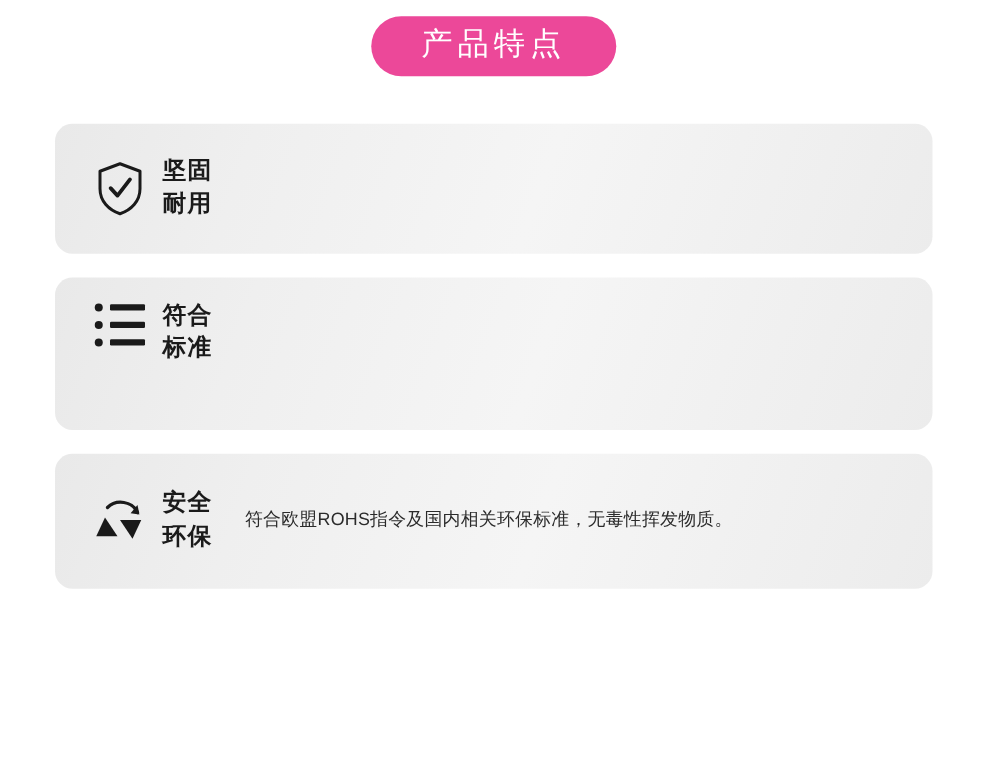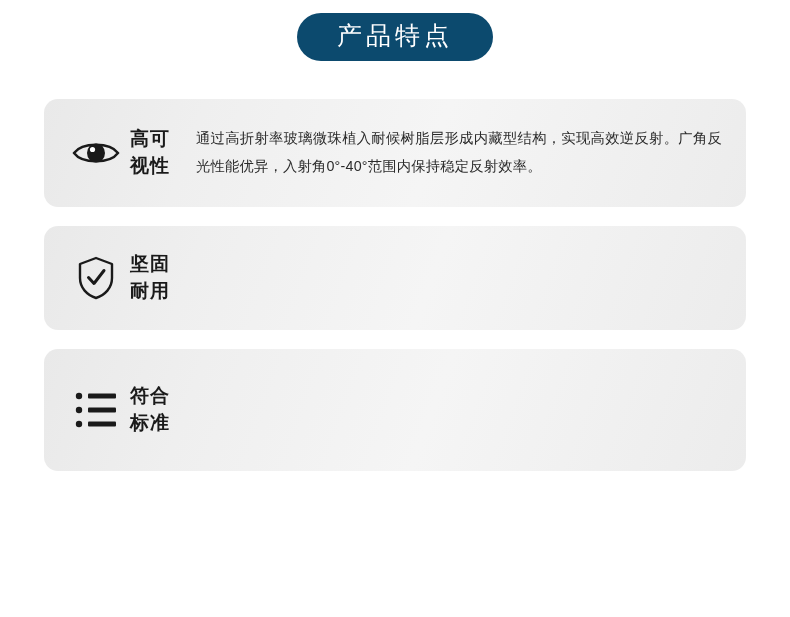--- a/index.html
+++ b/index.html
@@ -20,21 +20,21 @@
     box-sizing: border-box;
   }
 
   
   .title-wrap {
     display: flex;
     justify-content: center;
     padding-top: 13px;
   }
   .title-pill {
-    background: #0c4a6e;
+    background: #ec4899;
     color: #ffffff;
     border-radius: 26px;
     padding: 9px 40px 11px 40px;
     font-size: 25px;
     letter-spacing: 4px;
     font-weight: 400;
     line-height: 1.1;
     white-space: nowrap;
   }
 
@@ -50,21 +50,21 @@
     display: flex;
     align-items: flex-start;
     border-radius: 14px;
     background: linear-gradient(110deg, #e9e9e9 0%, #efefef 22%, #f5f5f5 55%, #ececec 100%);
     box-sizing: border-box;
     padding: 18px 20px 18px 22px;
     min-height: 90px;
   }
   .card.c1 { min-height: 108px; align-items: center; }
   .card.c2 { min-height: 104px; align-items: center; }
-  .card.c3 { min-height: 122px; align-items: center; }
+  .card.c3 { min-height: 122px; align-items: flex-start; }
   .card.c4 { min-height: 108px; align-items: center; }
 
   .icon-box {
     width: 60px;
     min-width: 60px;
     display: flex;
     align-items: center;
     justify-content: center;
   }
   .icon-box svg { display: block; }
@@ -97,36 +97,20 @@
 <body>
 
 <div class="page">
 
   <div class="title-wrap">
     <div class="title-pill">产品特点</div>
   </div>
 
   <div class="cards">
 
-    <div class="card c1">
-      <div class="icon-box">
-        <svg width="48" height="30" viewBox="0 0 48 30" aria-hidden="true">
-          <path d="M2 15 C10 4, 38 4, 46 15 C38 26, 10 26, 2 15 Z" fill="none" stroke="#1a1a1a" stroke-width="2.4"></path>
-          <ellipse cx="24" cy="15" rx="9" ry="9.5" fill="#1a1a1a"></ellipse>
-          <ellipse cx="20.5" cy="11.5" rx="2.6" ry="2.6" fill="#ffffff"></ellipse>
-        </svg>
-      </div>
-      <div class="card-title">
-        <span>高可</span>
-        <span>视性</span>
-      </div>
-      <div class="card-body">
-        <p>通过高折射率玻璃微珠植入耐候树脂层形成内藏型结构，实现高效逆反射。广角反光性能优异，入射角0°-40°范围内保持稳定反射效率。</p>
-      </div>
-    </div>
 
     <div class="card c2">
       <div class="icon-box">
         <svg width="40" height="46" viewBox="0 0 40 46" aria-hidden="true">
           <path d="M20 3 L36 9 V23 C36 33, 29 40, 20 43 C11 40, 4 33, 4 23 V9 Z" fill="none" stroke="#1a1a1a" stroke-width="2.4" stroke-linejoin="round"></path>
           <path d="M12.5 22.5 L18 28.5 L28 15.5" fill="none" stroke="#1a1a1a" stroke-width="3" stroke-linecap="round" stroke-linejoin="round"></path>
         </svg>
       </div>
       <div class="card-title">
         <span>坚固</span>
@@ -144,15 +128,32 @@
           <rect x="14" y="17.4" width="28" height="5" rx="1" fill="#1a1a1a"></rect>
           <rect x="14" y="31.4" width="28" height="5" rx="1" fill="#1a1a1a"></rect>
         </svg>
       </div>
       <div class="card-title">
         <span>符合</span>
         <span>标准</span>
       </div>
     </div>
 
+    <div class="card c4">
+      <div class="icon-box">
+        <svg width="46" height="42" viewBox="0 0 46 42" aria-hidden="true">
+          <path d="M13 10 C20 3, 33 5, 37 14" fill="none" stroke="#1a1a1a" stroke-width="2.6" stroke-linecap="round"></path>
+          <path d="M37 8 L38.5 15.5 L31.5 14.5 Z" fill="#1a1a1a"></path>
+          <path d="M6 16 L16 31 L-1 31 Z" transform="translate(5,2)" fill="#1a1a1a"></path>
+          <path d="M30 20 L40 35 L23 35 Z" transform="translate(0,0) rotate(180 31.5 27.5)" fill="#1a1a1a"></path>
+        </svg>
+      </div>
+      <div class="card-title">
+        <span>安全</span>
+        <span>环保</span>
+      </div>
+      <div class="card-body">
+        <p>符合欧盟ROHS指令及国内相关环保标准，无毒性挥发物质。</p>
+      </div>
+    </div>
 
   </div>
 </div>
 
 </body></html>

